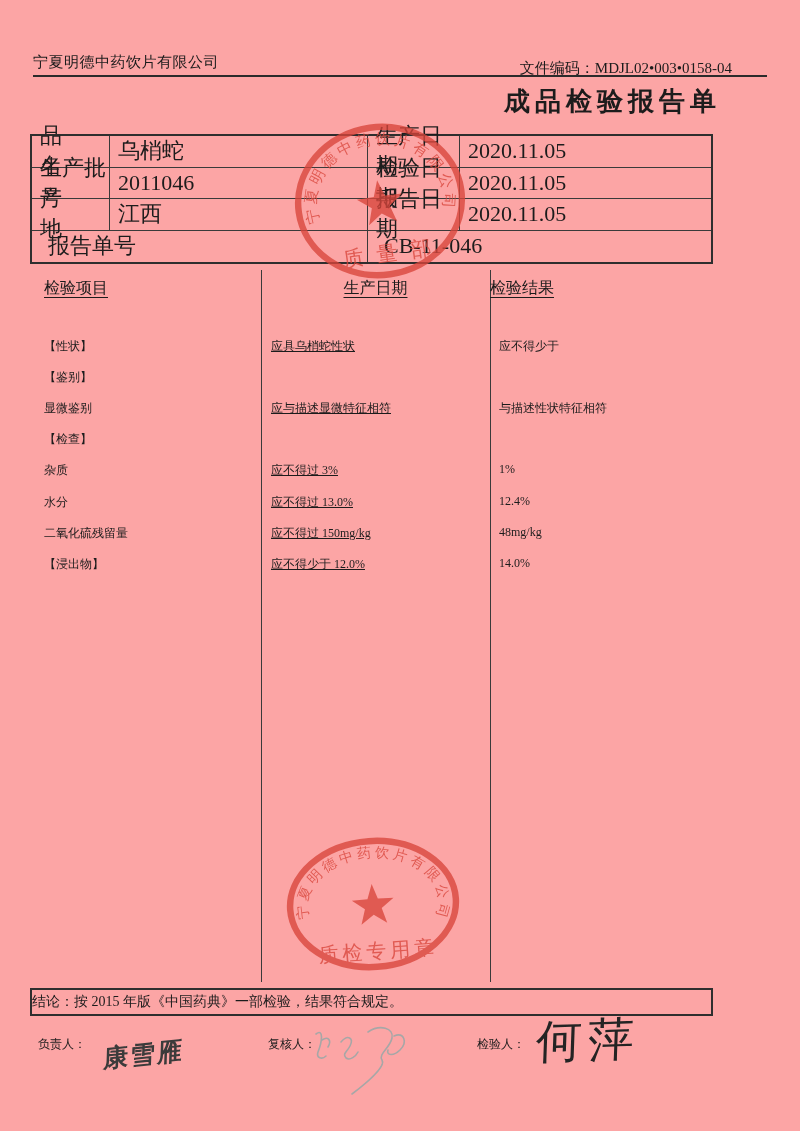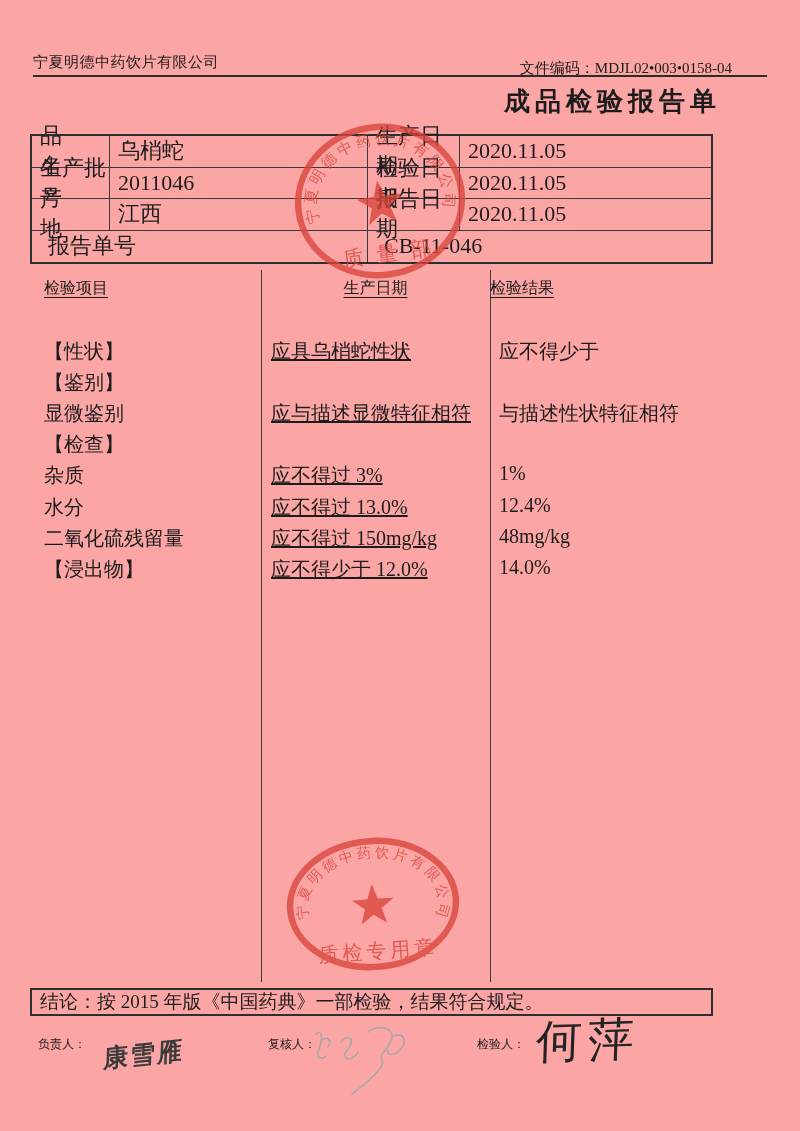--- a/index.html
+++ b/index.html
@@ -21,27 +21,27 @@
   .itbl .c.last{border-right:none;}
   .itbl .c.bot{border-bottom:none;}
   .itbl .c.span2{grid-column:span 2;margin-left:8px;}
   
   .mtbl{left:30px;top:266px;width:585px;height:720px;border:4px solid #fca5a5;box-sizing:border-box;}
   .vline{position:absolute;top:0;bottom:0;width:1px;background:#3a3a3a;}
   .mh{position:absolute;top:8px;font-size:16px;text-decoration:underline;text-underline-offset:4px;}
   .mh.item{left:10px;}
   .mh.std{left:227px;width:229px;text-align:center;}
   .mh.res{left:456px;width:223px;text-align:left;}
-  .mrow{position:absolute;left:0;width:100%;height:22px;font-size:20px;}
+  .mrow{position:absolute;left:0;width:100%;height:22px;font-size:12px;}
   .mrow .it{position:absolute;left:10px;white-space:nowrap;}
   .mrow .st{position:absolute;left:237px;white-space:nowrap;text-decoration:underline;}
   .mrow .re{position:absolute;left:465px;white-space:nowrap;}
   
   .concl{left:30px;top:988px;width:683px;height:28px;border:2px solid #2e2e2e;box-sizing:border-box;
-         display:flex;align-items:center;padding-left:8px;font-size:19px;}
+         display:flex;align-items:center;font-size:14px;}
   
   .sig-label{font-size:12px;}
   .sig-name-1{left:103px;top:1038px;font-size:25px;color:#3b3b3b;
               transform:rotate(-6deg) skewX(-8deg);font-weight:600;letter-spacing:2px;}
   .sig-name-3{left:536px;top:1010px;font-size:46px;color:#242424;
               transform:rotate(-2deg) skewX(-4deg);letter-spacing:6px;}
   .stamp{pointer-events:none;}
 </style>
 </head>
 <body>

